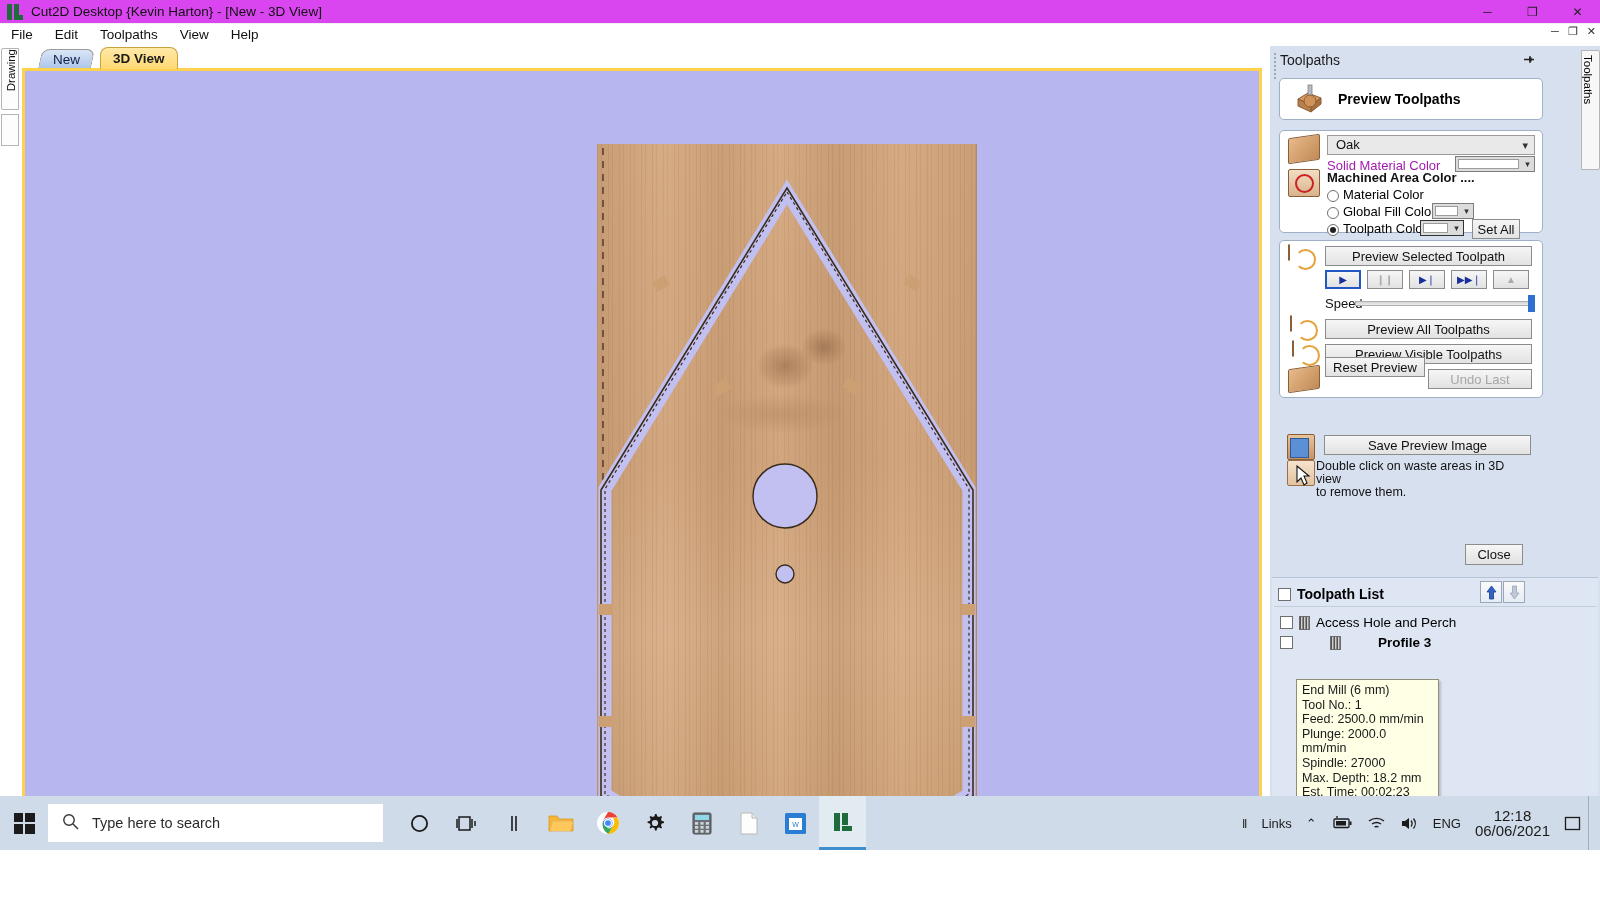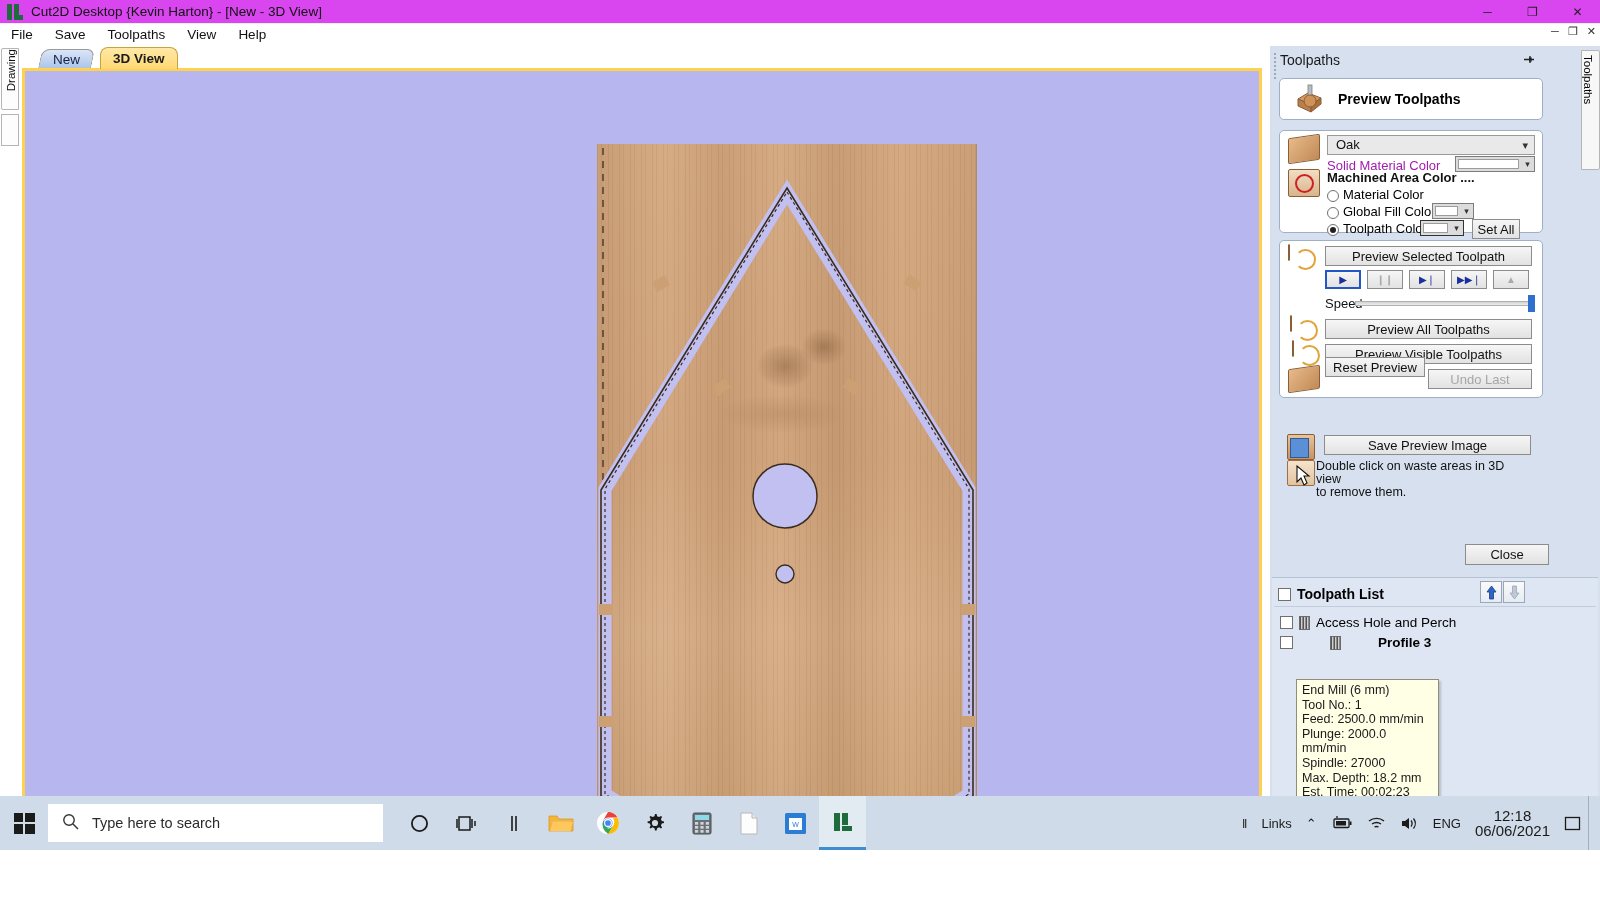--- a/index.html
+++ b/index.html
@@ -222,21 +222,21 @@
   .pbtn.sel{ border:2px solid #2257c4; }
   .pbtn.dis{ color:#ababab; }
   #speedtrack{ position:absolute; left:75px; top:60px; width:180px; height:5px;
     background:linear-gradient(#d3d3d3,#ececec); border:1px solid #b0b0b0; }
   #speedthumb{ position:absolute; left:248px; top:54px; width:7px; height:17px; background:#2f6fd0; }
 
   
   #box-info-text{ position:absolute; left:46px; top:120px; width:216px;
       font-size:12.5px; line-height:13px; color:#111; }
 
-  #close-btn{ position:absolute; left:195px; top:498px; width:84px; height:21px; }
+  #close-btn{ position:absolute; left:195px; top:498px; width:58px; height:21px; }
 
   
   #tplist{
     position:absolute; left:2px; top:531px; width:326px; height:252px;
     background:#dde6f2; border-top:1px solid #b6c3d4;
   }
   #tplist-head{ position:absolute; left:6px; top:8px; display:flex; align-items:center;}
   #tplist-head .sq{width:13px;height:13px;border:1px solid #6f6f6f;background:#fff;margin-right:6px;}
   #tplist-head .t{ font-weight:bold; font-size:14px; }
   .sortbtn{
@@ -302,21 +302,21 @@
   <div id="title-text">Cut2D Desktop {Kevin Harton} - [New - 3D View]</div>
   <div class="win-btns">
     <div class="win-btn">─</div>
     <div class="win-btn">❐</div>
     <div class="win-btn close">✕</div>
   </div>
 </div>
 
 <div id="menubar">
   <div class="menu-item">File</div>
-  <div class="menu-item">Save</div>
+  <div class="menu-item">Edit</div>
   <div class="menu-item">Toolpaths</div>
   <div class="menu-item">View</div>
   <div class="menu-item">Help</div>
   <div class="mdi-btns">
     <span>─</span>
     <span>❐</span>
     <span>✕</span>
   </div>
 </div>
 

